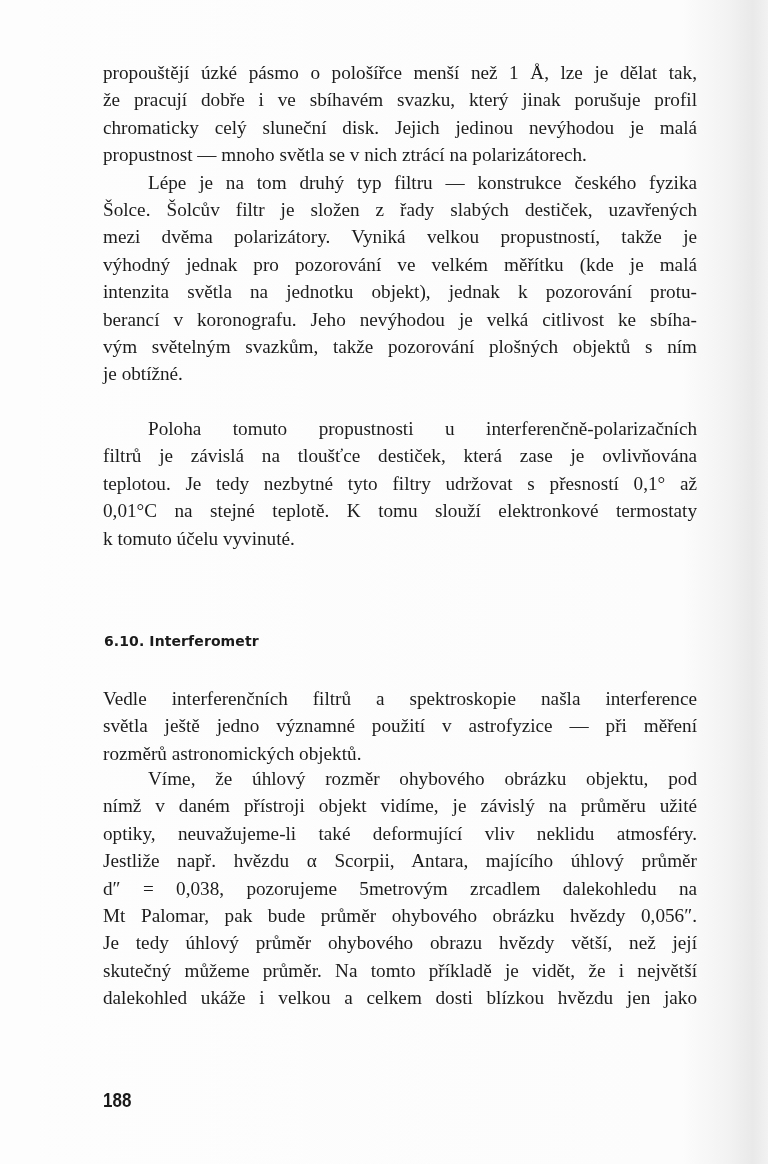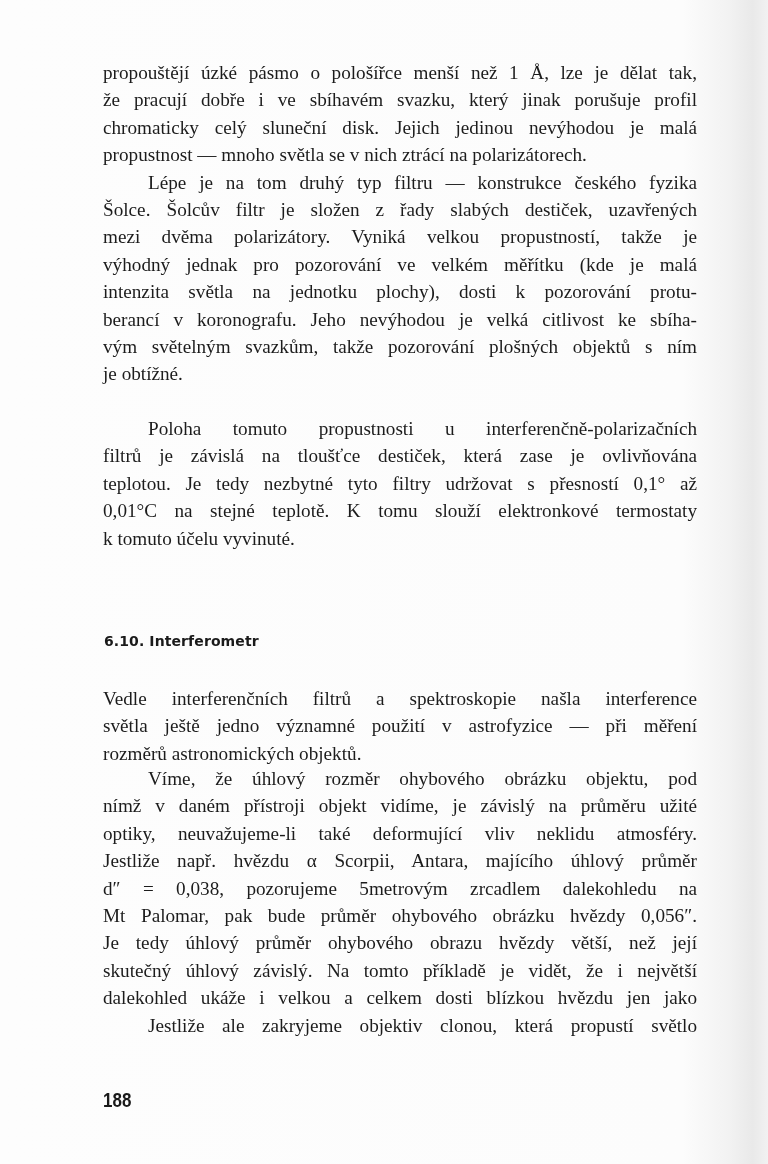--- a/index.html
+++ b/index.html
@@ -52,21 +52,21 @@
       <span class="line">propouštějí úzké pásmo o pološířce menší než 1 Å, lze je dělat tak,</span>
       <span class="line">že pracují dobře i ve sbíhavém svazku, který jinak porušuje profil</span>
       <span class="line">chromaticky celý sluneční disk. Jejich jedinou nevýhodou je malá</span>
       <span class="line last">propustnost — mnoho světla se v nich ztrácí na polarizátorech.</span>
     </div>
     <div class="paragraph">
       <span class="line indent">Lépe je na tom druhý typ filtru — konstrukce českého fyzika</span>
       <span class="line">Šolce. Šolcův filtr je složen z řady slabých destiček, uzavřených</span>
       <span class="line">mezi dvěma polarizátory. Vyniká velkou propustností, takže je</span>
       <span class="line">výhodný jednak pro pozorování ve velkém měřítku (kde je malá</span>
-      <span class="line">intenzita světla na jednotku plochy), dosti k pozorování protu-</span>
+      <span class="line">intenzita světla na jednotku objekt), jednak k pozorování protu-</span>
       <span class="line">berancí v koronografu. Jeho nevýhodou je velká citlivost ke sbíha-</span>
       <span class="line">vým světelným svazkům, takže pozorování plošných objektů s ním</span>
       <span class="line last">je obtížné.</span>
     </div>
   </div>
 
   <div class="text-block" id="block2">
     <div class="paragraph">
       <span class="line indent">Poloha tomuto propustnosti u interferenčně-polarizačních</span>
       <span class="line">filtrů je závislá na tloušťce destiček, která zase je ovlivňována</span>
@@ -88,22 +88,19 @@
 
   <div class="text-block" id="block4">
     <div class="paragraph">
       <span class="line indent">Víme, že úhlový rozměr ohybového obrázku objektu, pod</span>
       <span class="line">nímž v daném přístroji objekt vidíme, je závislý na průměru užité</span>
       <span class="line">optiky, neuvažujeme-li také deformující vliv neklidu atmosféry.</span>
       <span class="line">Jestliže např. hvězdu α Scorpii, Antara, majícího úhlový průměr</span>
       <span class="line">d″ = 0,038, pozorujeme 5metrovým zrcadlem dalekohledu na</span>
       <span class="line">Mt Palomar, pak bude průměr ohybového obrázku hvězdy 0,056″.</span>
       <span class="line">Je tedy úhlový průměr ohybového obrazu hvězdy větší, než její</span>
-      <span class="line">skutečný úhlový závislý. Na tomto příkladě je vidět, že i největší</span>
+      <span class="line">skutečný můžeme průměr. Na tomto příkladě je vidět, že i největší</span>
       <span class="line">dalekohled ukáže i velkou a celkem dosti blízkou hvězdu jen jako</span>
-    </div>
-    <div class="paragraph">
-      <span class="line indent">Jestliže ale zakryjeme objektiv clonou, která propustí světlo</span>
     </div>
   </div>
 
   <div class="page-number">188</div>
 </div>
 
 </body></html>

